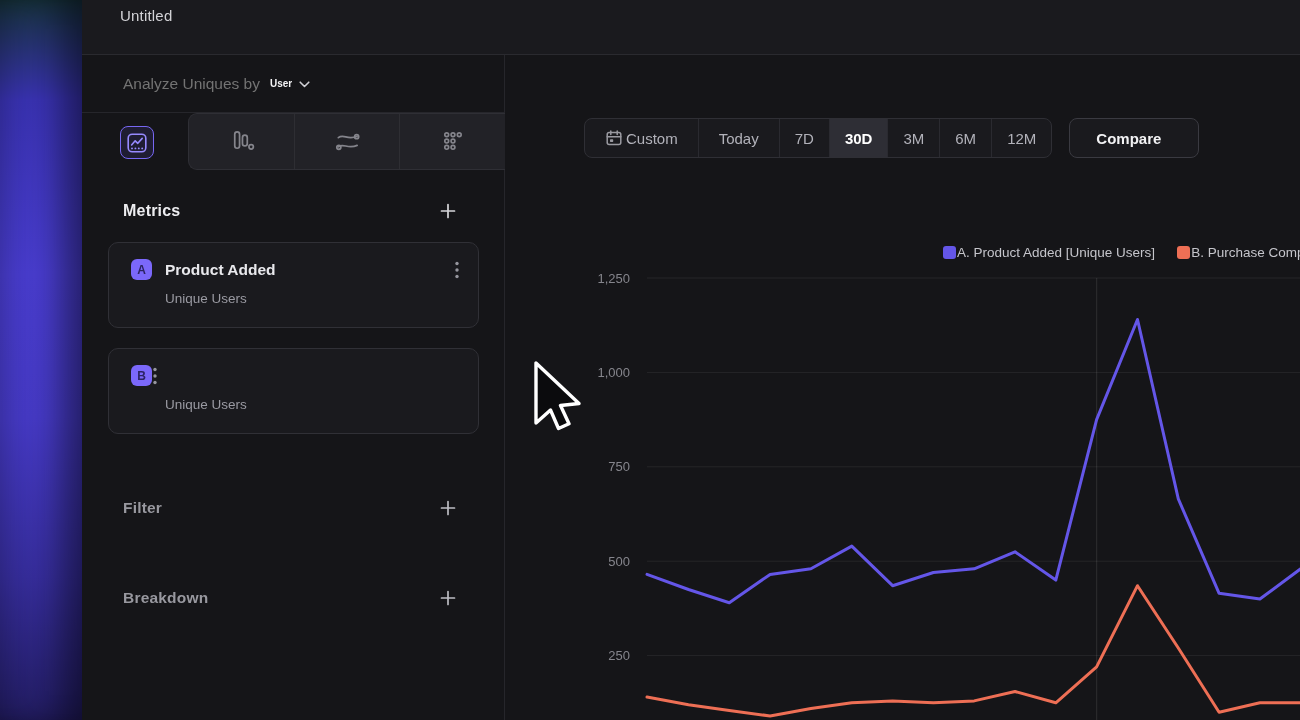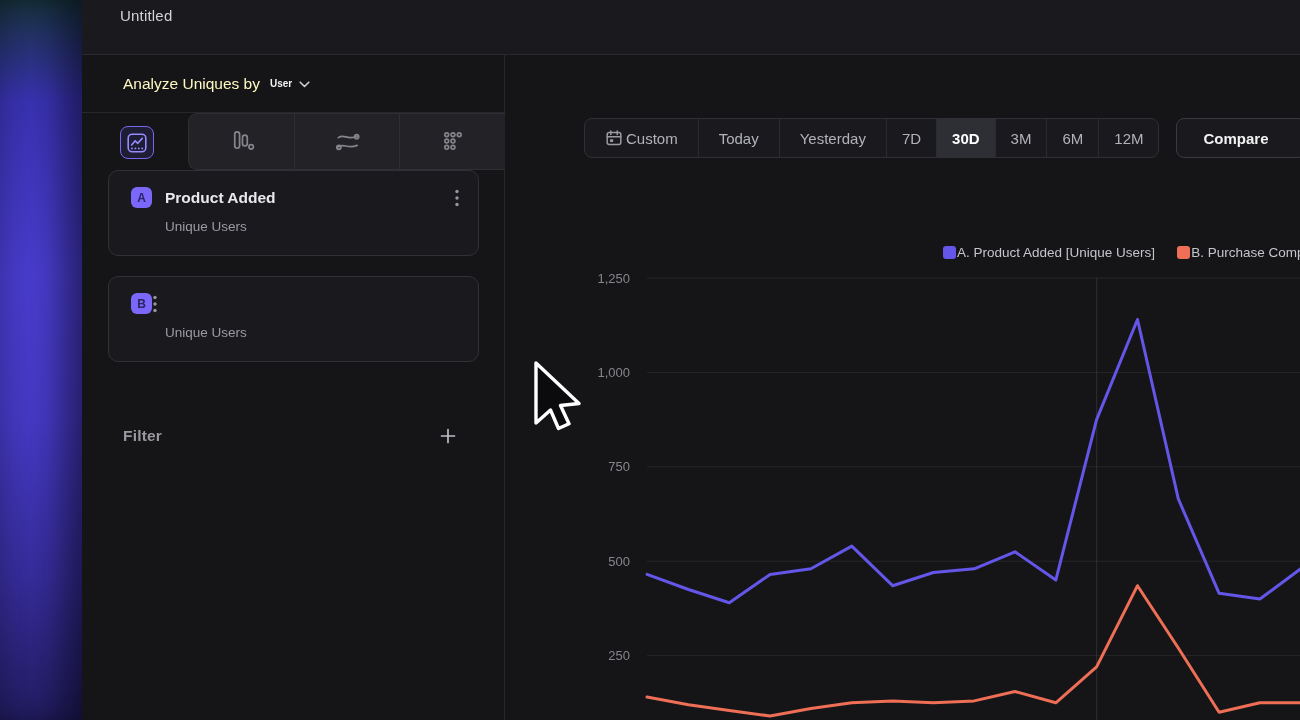--- a/index.html
+++ b/index.html
@@ -15,21 +15,21 @@
 
   
   .app { position:absolute; left:82px; top:0; width:1218px; height:720px; background:#161619; }
   .titlebar { height:55px; border-bottom:1px solid #2a2a2f; padding:7px 0 0 38px; background:#1a1a1e; }
   .titlebar span { font-size:15px; color:#d3d3d7; letter-spacing:.2px; }
   .content { display:flex; height:665px; }
 
   
   .sidebar { width:423px; height:665px; background:#151518; border-right:1px solid #26262b; flex:none; }
   .analyze-row { height:58px; border-bottom:1px solid #26262b; display:flex; align-items:center; padding-left:41px; gap:7px; }
-  .analyze-label { font-size:15.5px; color:#fef9c3; }
+  .analyze-label { font-size:15.5px; color:#737373; }
   .analyze-value { font-size:10px; font-weight:700; color:#f3f3f5; margin-left:3px; }
   .chev { margin-top:2px; }
 
   .tabstrip { position:relative; height:57px; }
   .tab-selected { position:absolute; left:38px; top:13px; width:34px; height:33px; border:1.5px solid #7767f2;
     border-radius:8px; background:rgba(108,91,245,.12); display:flex; align-items:center; justify-content:center; }
   .tabgroup { position:absolute; left:106px; top:0; width:317px; height:57px; background:#222227;
     border:1px solid #2f2f35; border-right:none; border-radius:9px 0 0 9px; display:flex; }
   .tab { flex:1; display:flex; align-items:center; justify-content:center; }
   .tab + .tab { border-left:1px solid #2e2e33; }
@@ -129,20 +129,26 @@
                 <circle cx="21" cy="7" r="2" fill="none" stroke="#85858c" stroke-width="1.7"></circle>
                 <circle cx="8" cy="13.5" r="2" fill="none" stroke="#85858c" stroke-width="1.7"></circle>
                 <circle cx="14.5" cy="13.5" r="2" fill="none" stroke="#85858c" stroke-width="1.7"></circle>
                 <circle cx="8" cy="20" r="2" fill="none" stroke="#85858c" stroke-width="1.7"></circle>
                 <circle cx="14.5" cy="20" r="2" fill="none" stroke="#85858c" stroke-width="1.7"></circle>
               </svg>
             </div>
           </div>
         </div>
 
+        <div class="side-row metrics-header">
+          <span class="hdr">Metrics</span>
+          <svg width="16" height="16" viewBox="0 0 16 16">
+            <path d="M8 1.5 V14.5 M1.5 8 H14.5" stroke="#d6d6da" stroke-width="1.7" stroke-linecap="round"></path>
+          </svg>
+        </div>
 
         <div class="card">
           <div class="card-top">
             <div class="badge">A</div>
             <div class="card-title">Product Added</div>
             <svg width="6" height="20" viewBox="0 0 6 20">
               <circle cx="3" cy="3.5" r="1.7" fill="#96969e"></circle>
                 <circle cx="3" cy="10" r="1.7" fill="#96969e"></circle>
                 <circle cx="3" cy="16.5" r="1.7" fill="#96969e"></circle>
             </svg>
@@ -162,39 +168,42 @@
           <div class="card-sub">Unique Users</div>
         </div>
 
         <div class="side-row filter-row">
           <span class="muted-hdr">Filter</span>
           <svg width="16" height="16" viewBox="0 0 16 16">
             <path d="M8 1.5 V14.5 M1.5 8 H14.5" stroke="#bdbdc3" stroke-width="1.7" stroke-linecap="round"></path>
           </svg>
         </div>
 
+        <div class="side-row breakdown-row">
+          <span class="muted-hdr">Breakdown</span>
+          <svg width="16" height="16" viewBox="0 0 16 16">
+            <path d="M8 1.5 V14.5 M1.5 8 H14.5" stroke="#bdbdc3" stroke-width="1.7" stroke-linecap="round"></path>
+          </svg>
+        </div>
       </div>
 
       <div class="main">
 
         <div class="controls">
           <div class="seg-group">
             <div class="seg">
               <svg width="18" height="18" viewBox="0 0 18 18">
                 <rect x="2.2" y="3.6" width="13.6" height="12" rx="2" fill="none" stroke="#9a9aa1" stroke-width="1.5"></rect>
                 <path d="M5.8 2 V5.4 M12.2 2 V5.4 M2.2 7.8 H15.8" stroke="#9a9aa1" stroke-width="1.5" stroke-linecap="round"></path>
                 <rect x="5" y="10.3" width="3.2" height="2.6" rx="0.6" fill="#9a9aa1"></rect>
               </svg>
               <span>Custom</span>
             </div>
             <div class="seg">
                 <span>Today</span>
-              </div>
-            <div class="seg">
-                <span>Yesterday</span>
               </div>
             <div class="seg short">
                 <span>7D</span>
               </div>
             <div class="seg short active">
                 <span>30D</span>
               </div>
             <div class="seg short">
                 <span>3M</span>
               </div>

